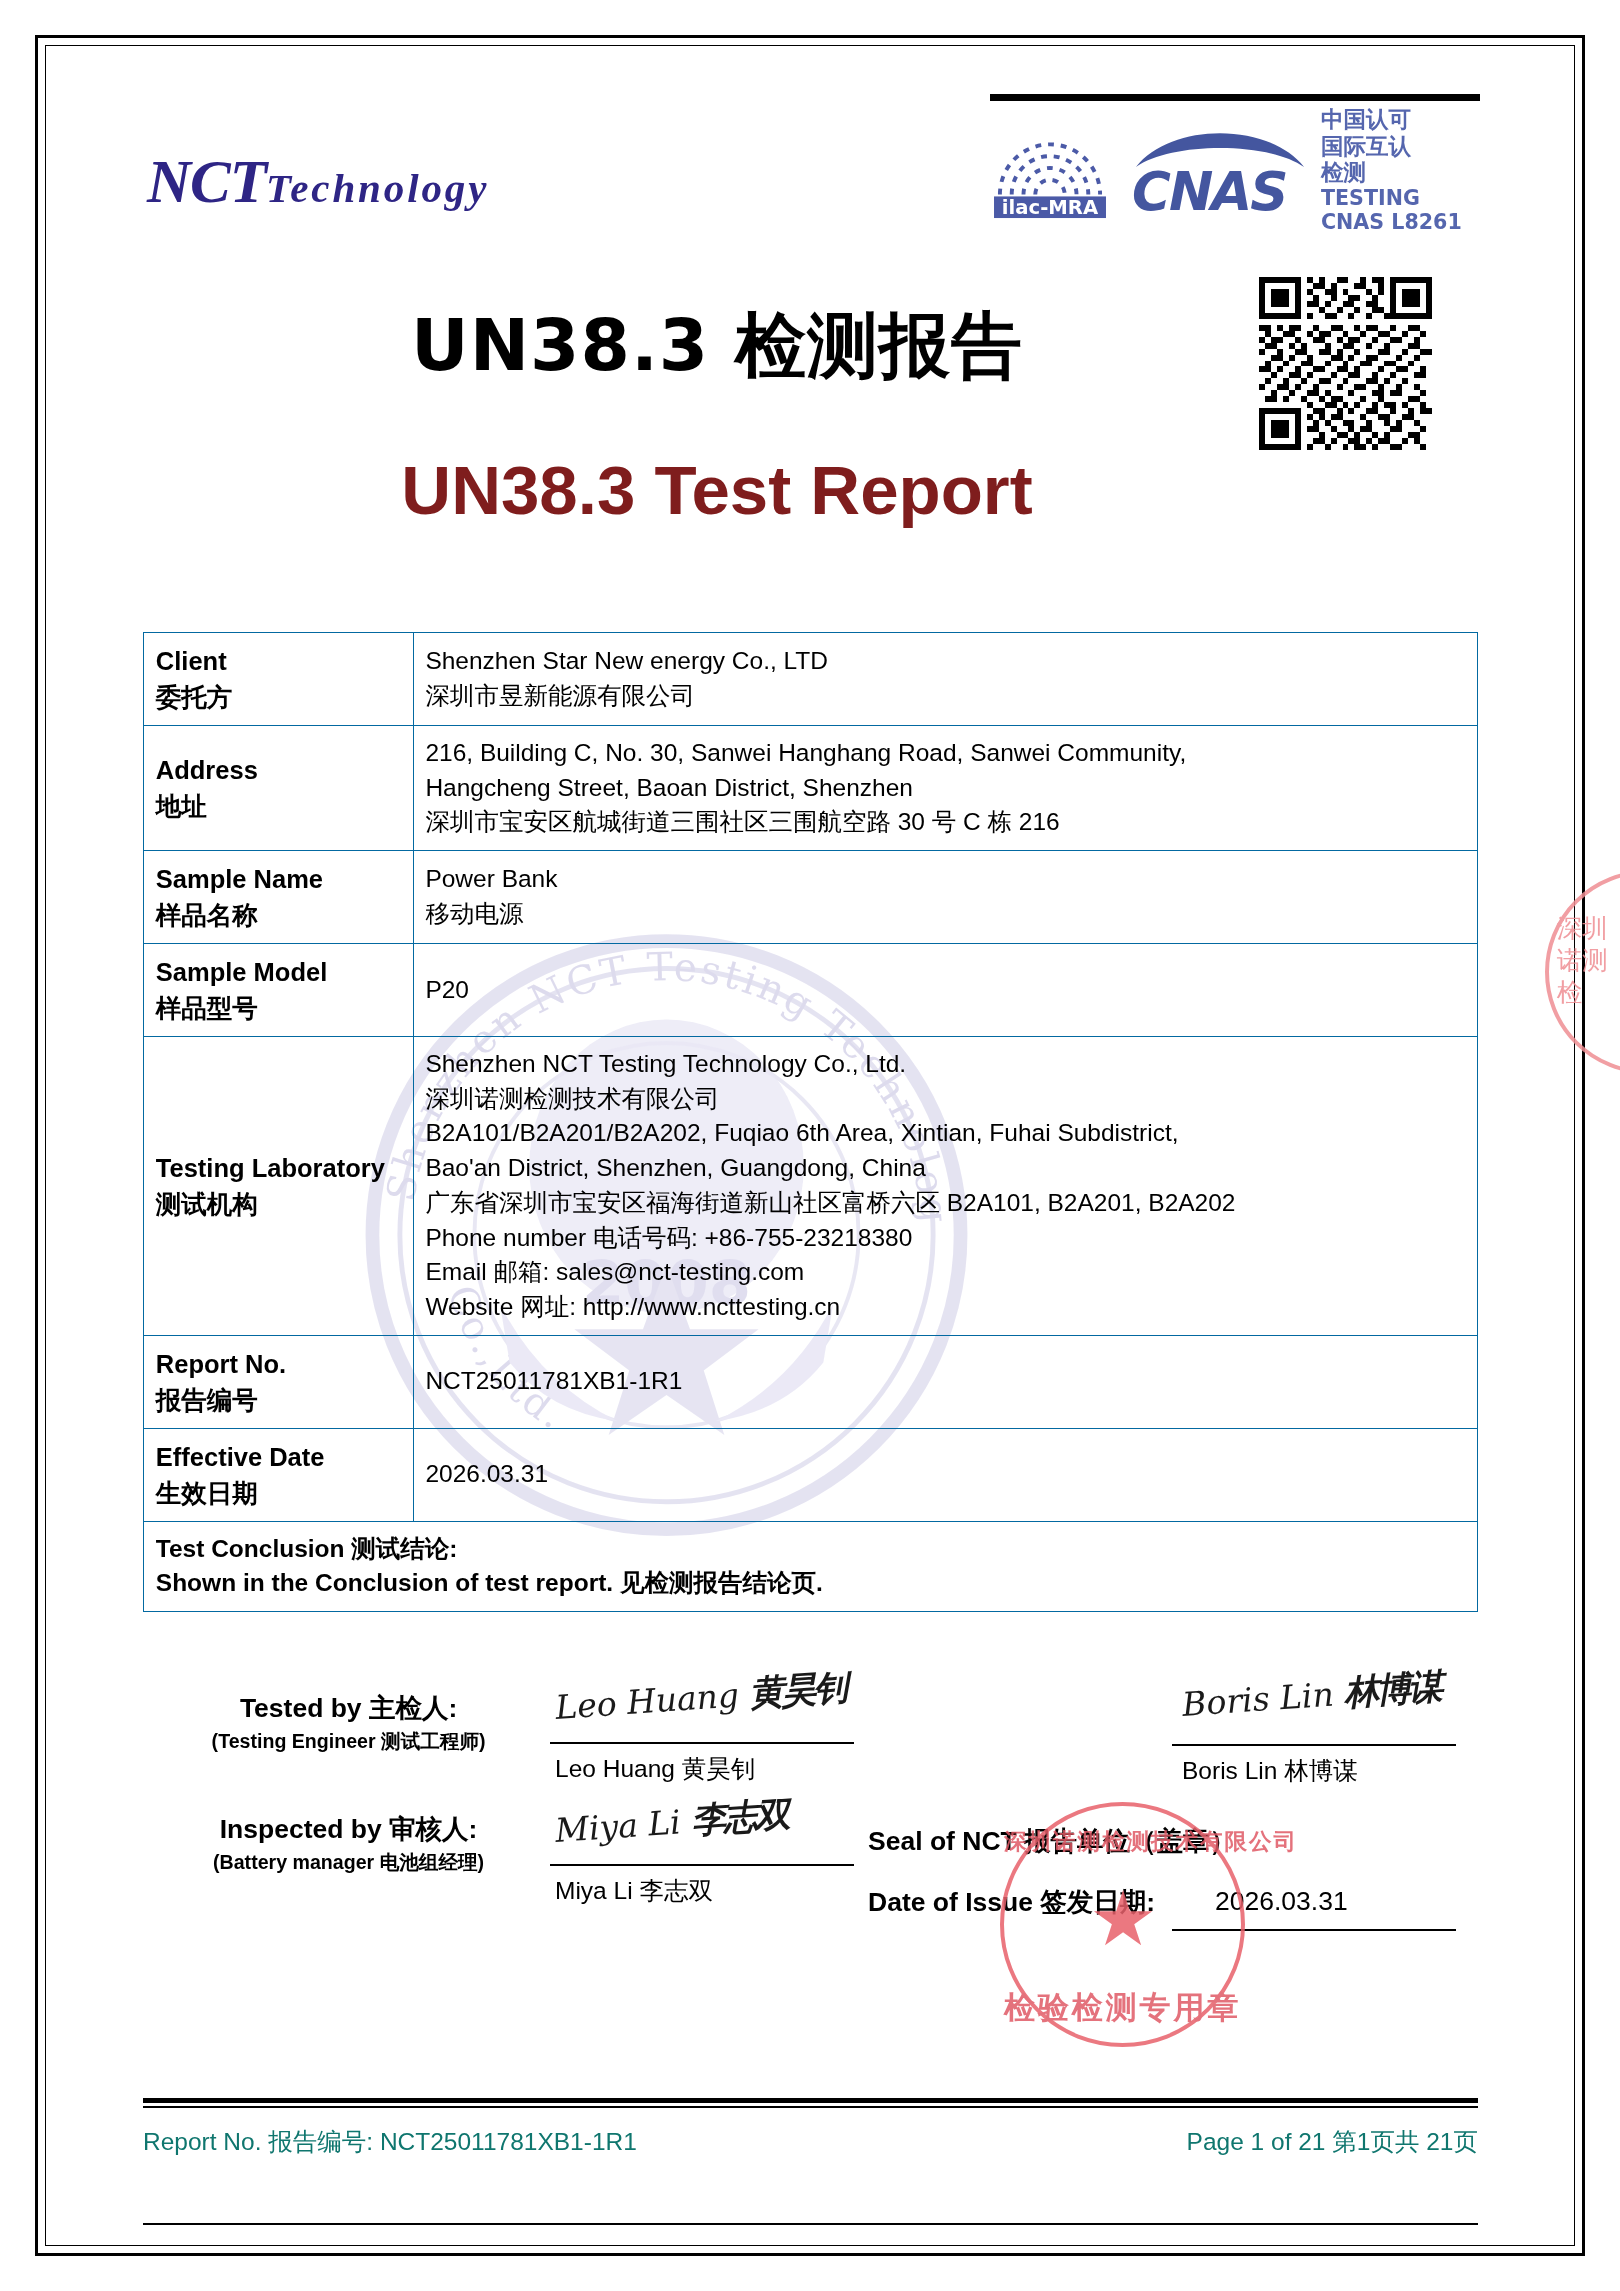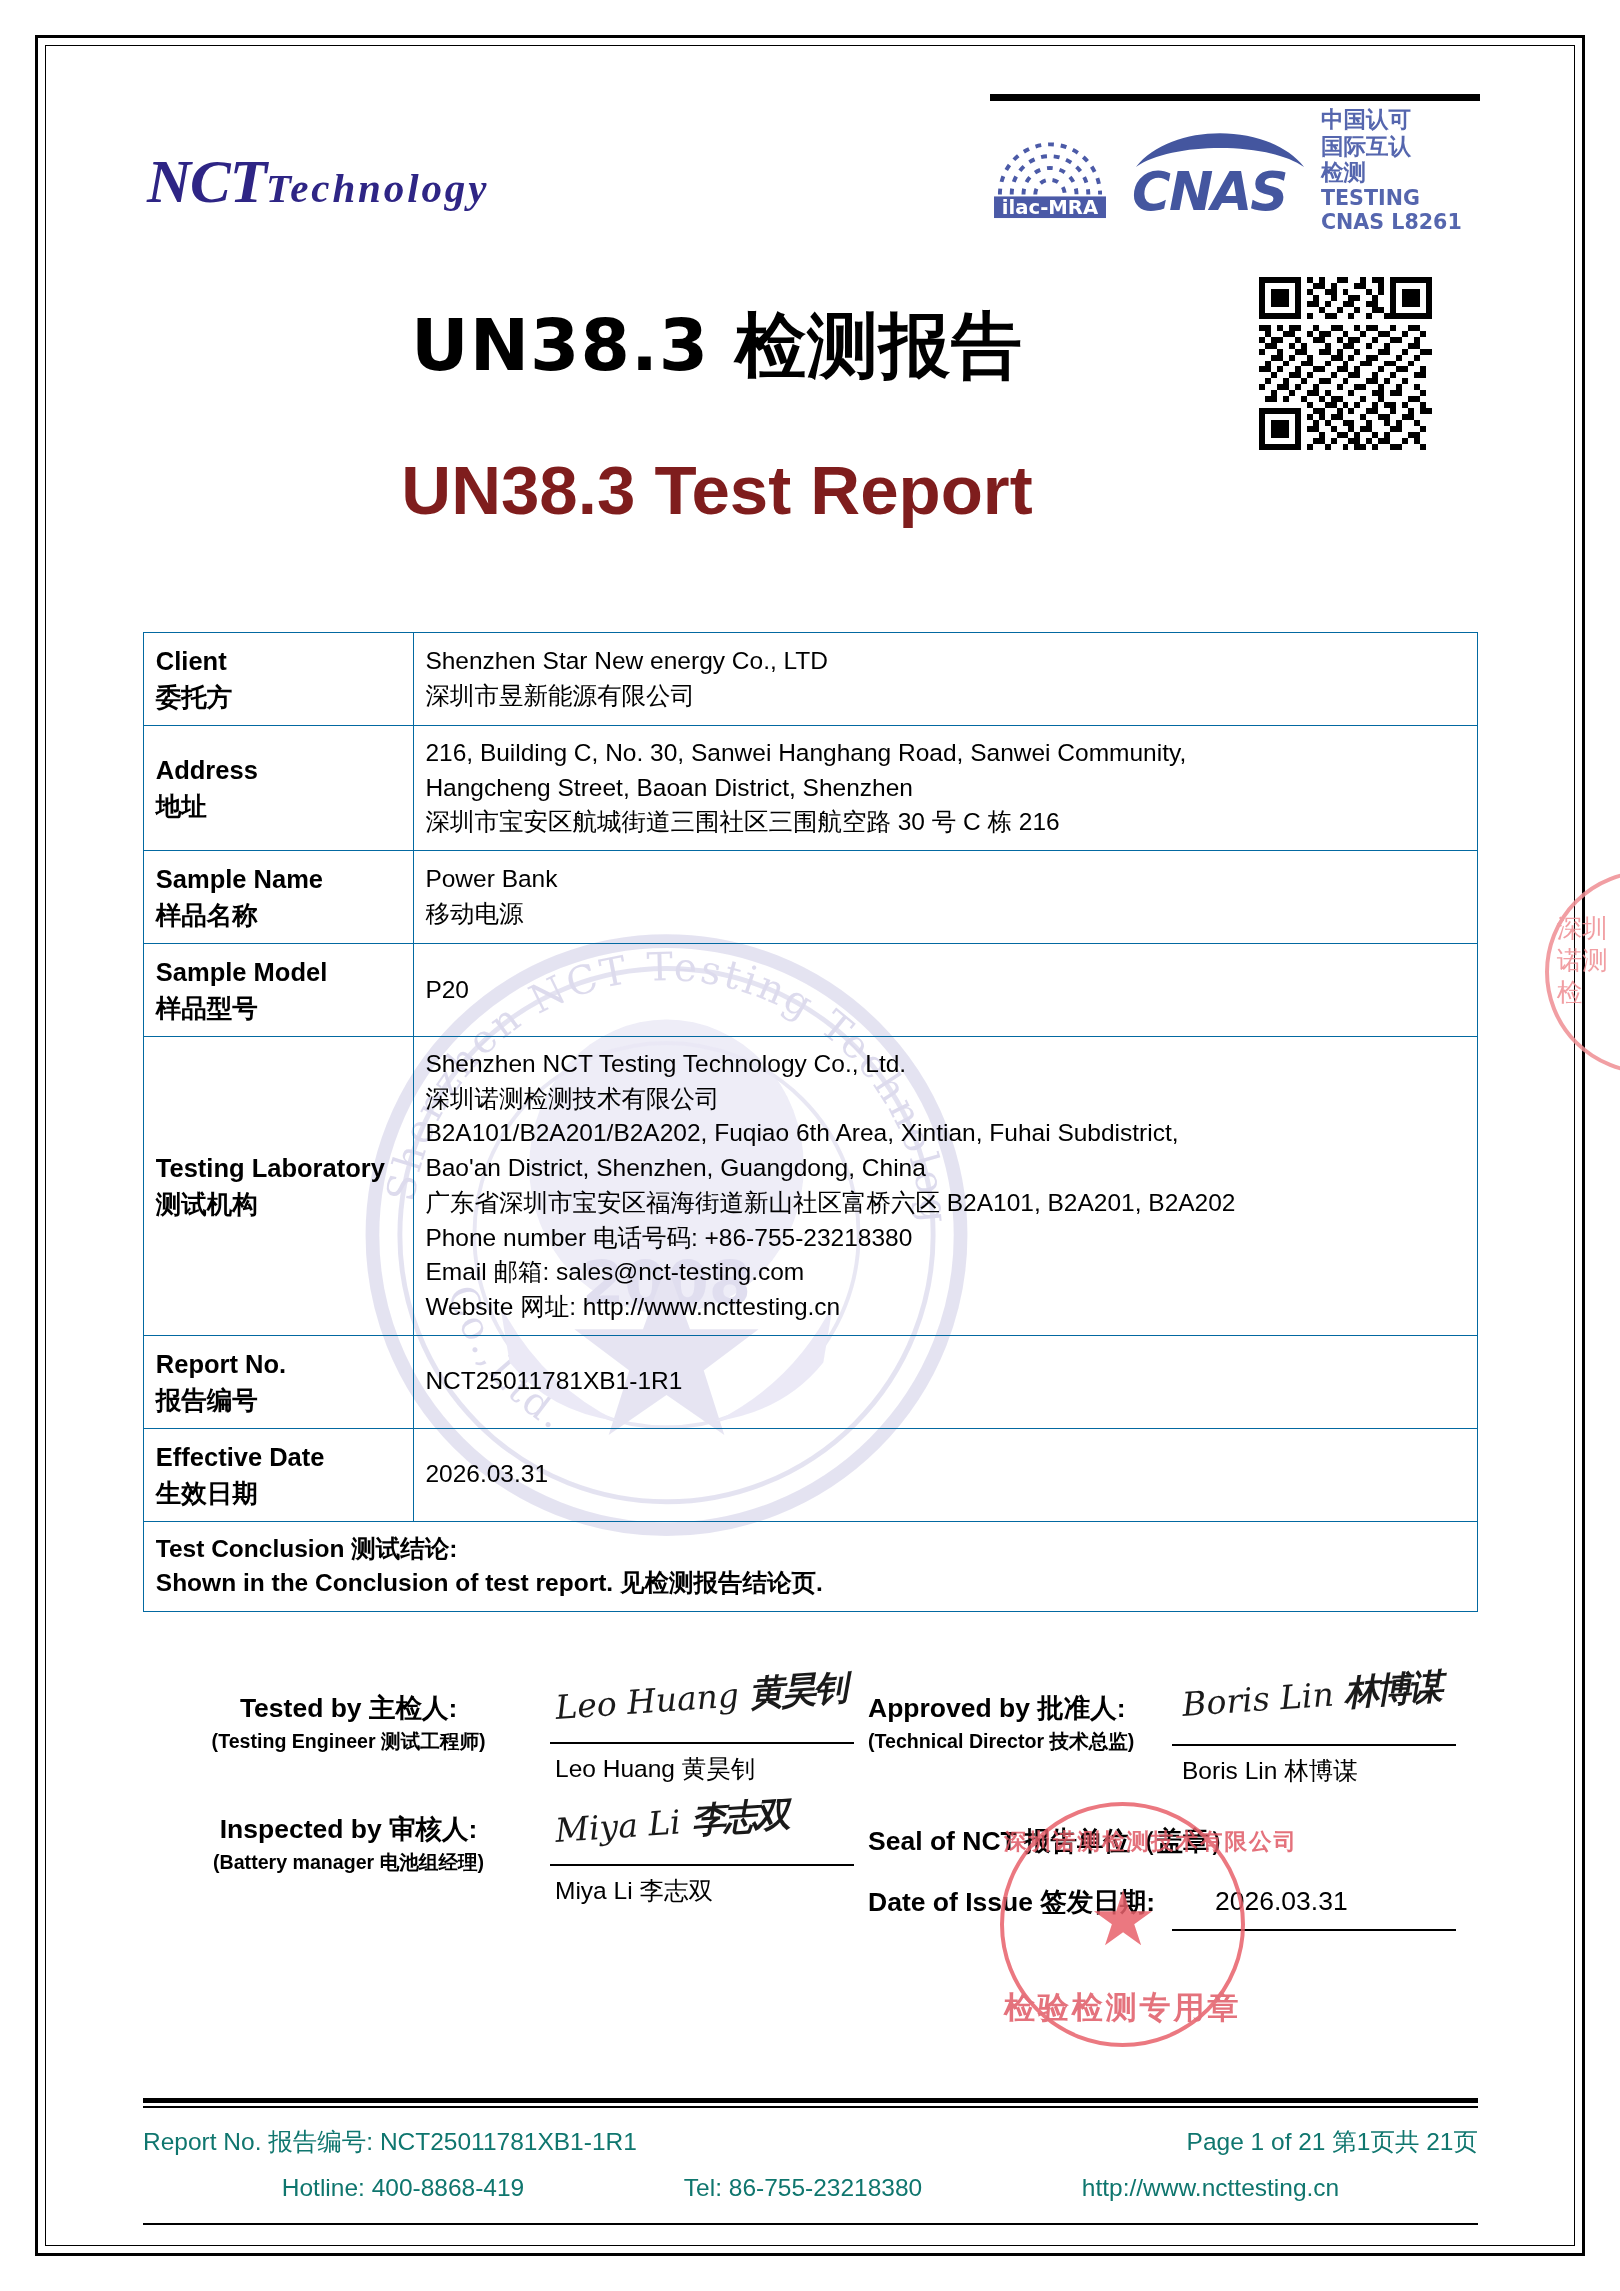--- a/index.html
+++ b/index.html
@@ -681,24 +681,20 @@
       <div class="sig-role">Inspected by 审核人:</div>
       <div class="sig-sub">(Battery manager 电池组经理)</div>
     </div>
     <div class="handwrite" style="left:412px; top:133px;">
       <span>Miya Li</span>
       <span class="cn">李志双</span>
     </div>
     <div class="sig-line" style="left:407px; top:198px; width:304px;"></div>
     <div class="sig-name" style="left:412px; top:208px;">Miya Li 李志双</div>
 
-    <div class="sig-block" style="left:725px; top:23.5px;">
-      <div class="sig-role">Approved by 批准人:</div>
-      <div class="sig-sub">(Technical Director 技术总监)</div>
-    </div>
     <div class="handwrite" style="left:1039px; top:5.9px;">
       <span>Boris Lin</span>
       <span class="cn">林博谋</span>
     </div>
     <div class="sig-line" style="left:1029px; top:78px; width:284px;"></div>
     <div class="sig-name" style="left:1039px; top:88px;">Boris Lin 林博谋</div>
 
     <div class="sig-role" style="position:absolute; left:725px; top:157px;">Seal of NCT 报告单位（盖章）</div>
     <div class="sig-role" style="position:absolute; left:725px; top:218px;">Date of Issue 签发日期:</div>
     <div class="sig-name" style="left:1072px; top:220px; font-size:26.5px;">2026.03.31</div>
@@ -716,22 +712,17 @@
   </div>
 
   <div class="footer-rule-thick"></div>
   <div class="footer-rule-thin"></div>
 
   <div class="footer-row footer-line1">
     <span>Report No. 报告编号: NCT25011781XB1-1R1</span>
     <span>Page 1 of 21 第1页共 21页</span>
   </div>
 
-  <div class="footer-row footer-line2">
-    <span>Hotline: 400-8868-419</span>
-    <span>Tel: 86-755-23218380</span>
-    <span>http://www.ncttesting.cn</span>
-  </div>
 
   <div class="footer-bottom-rule"></div>
 
 </div>
 
 
 </body></html>

